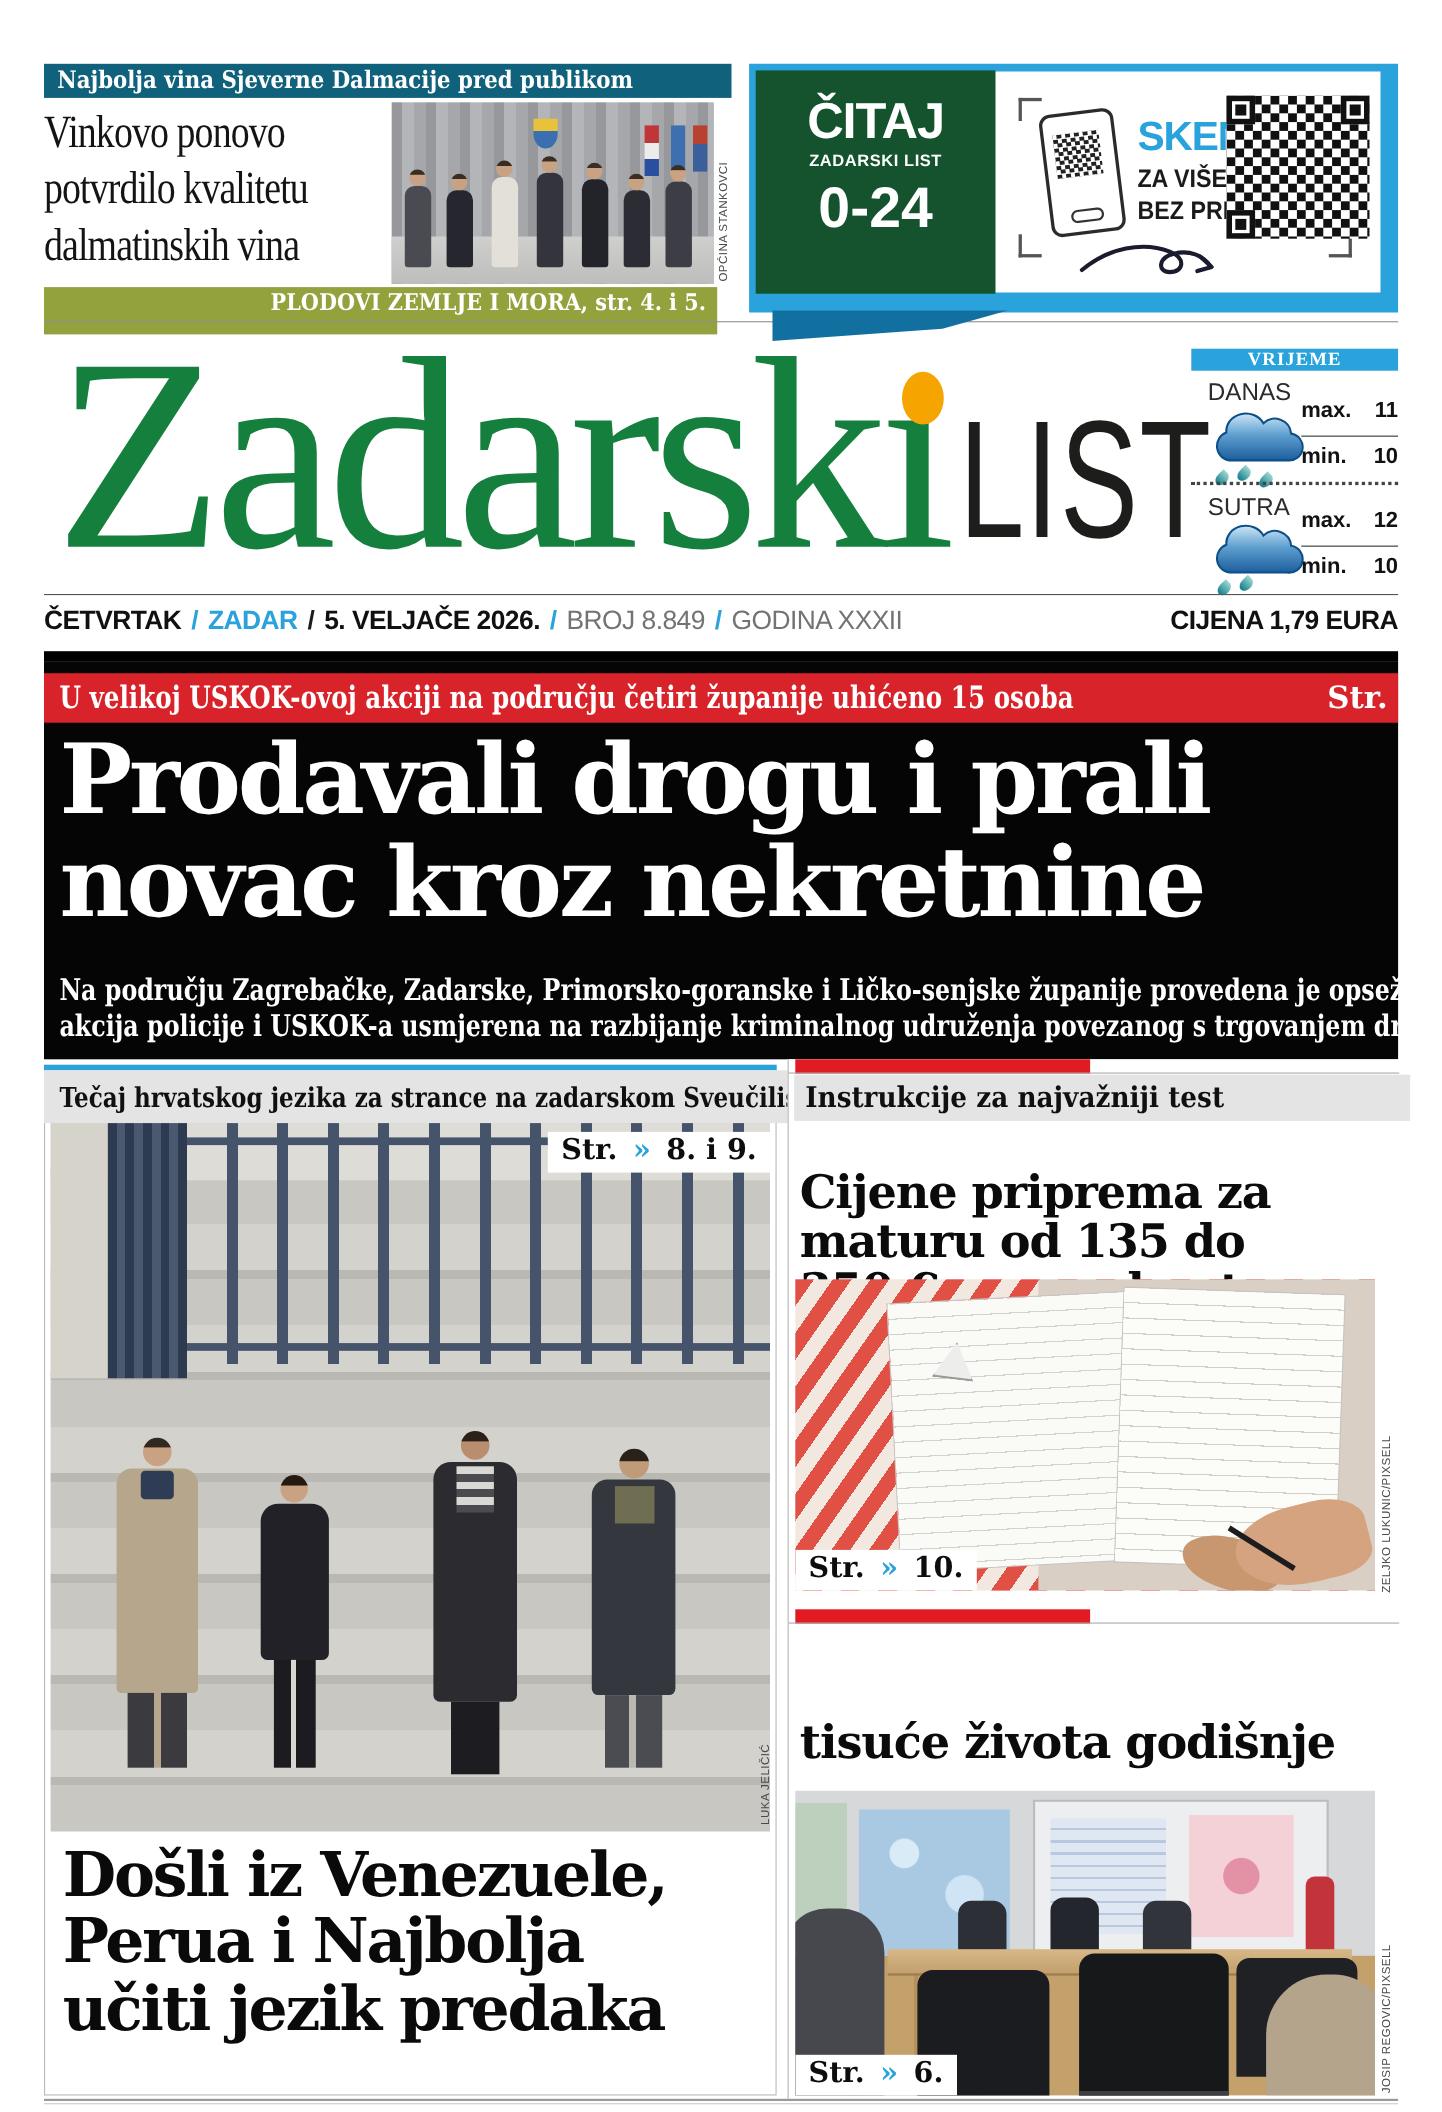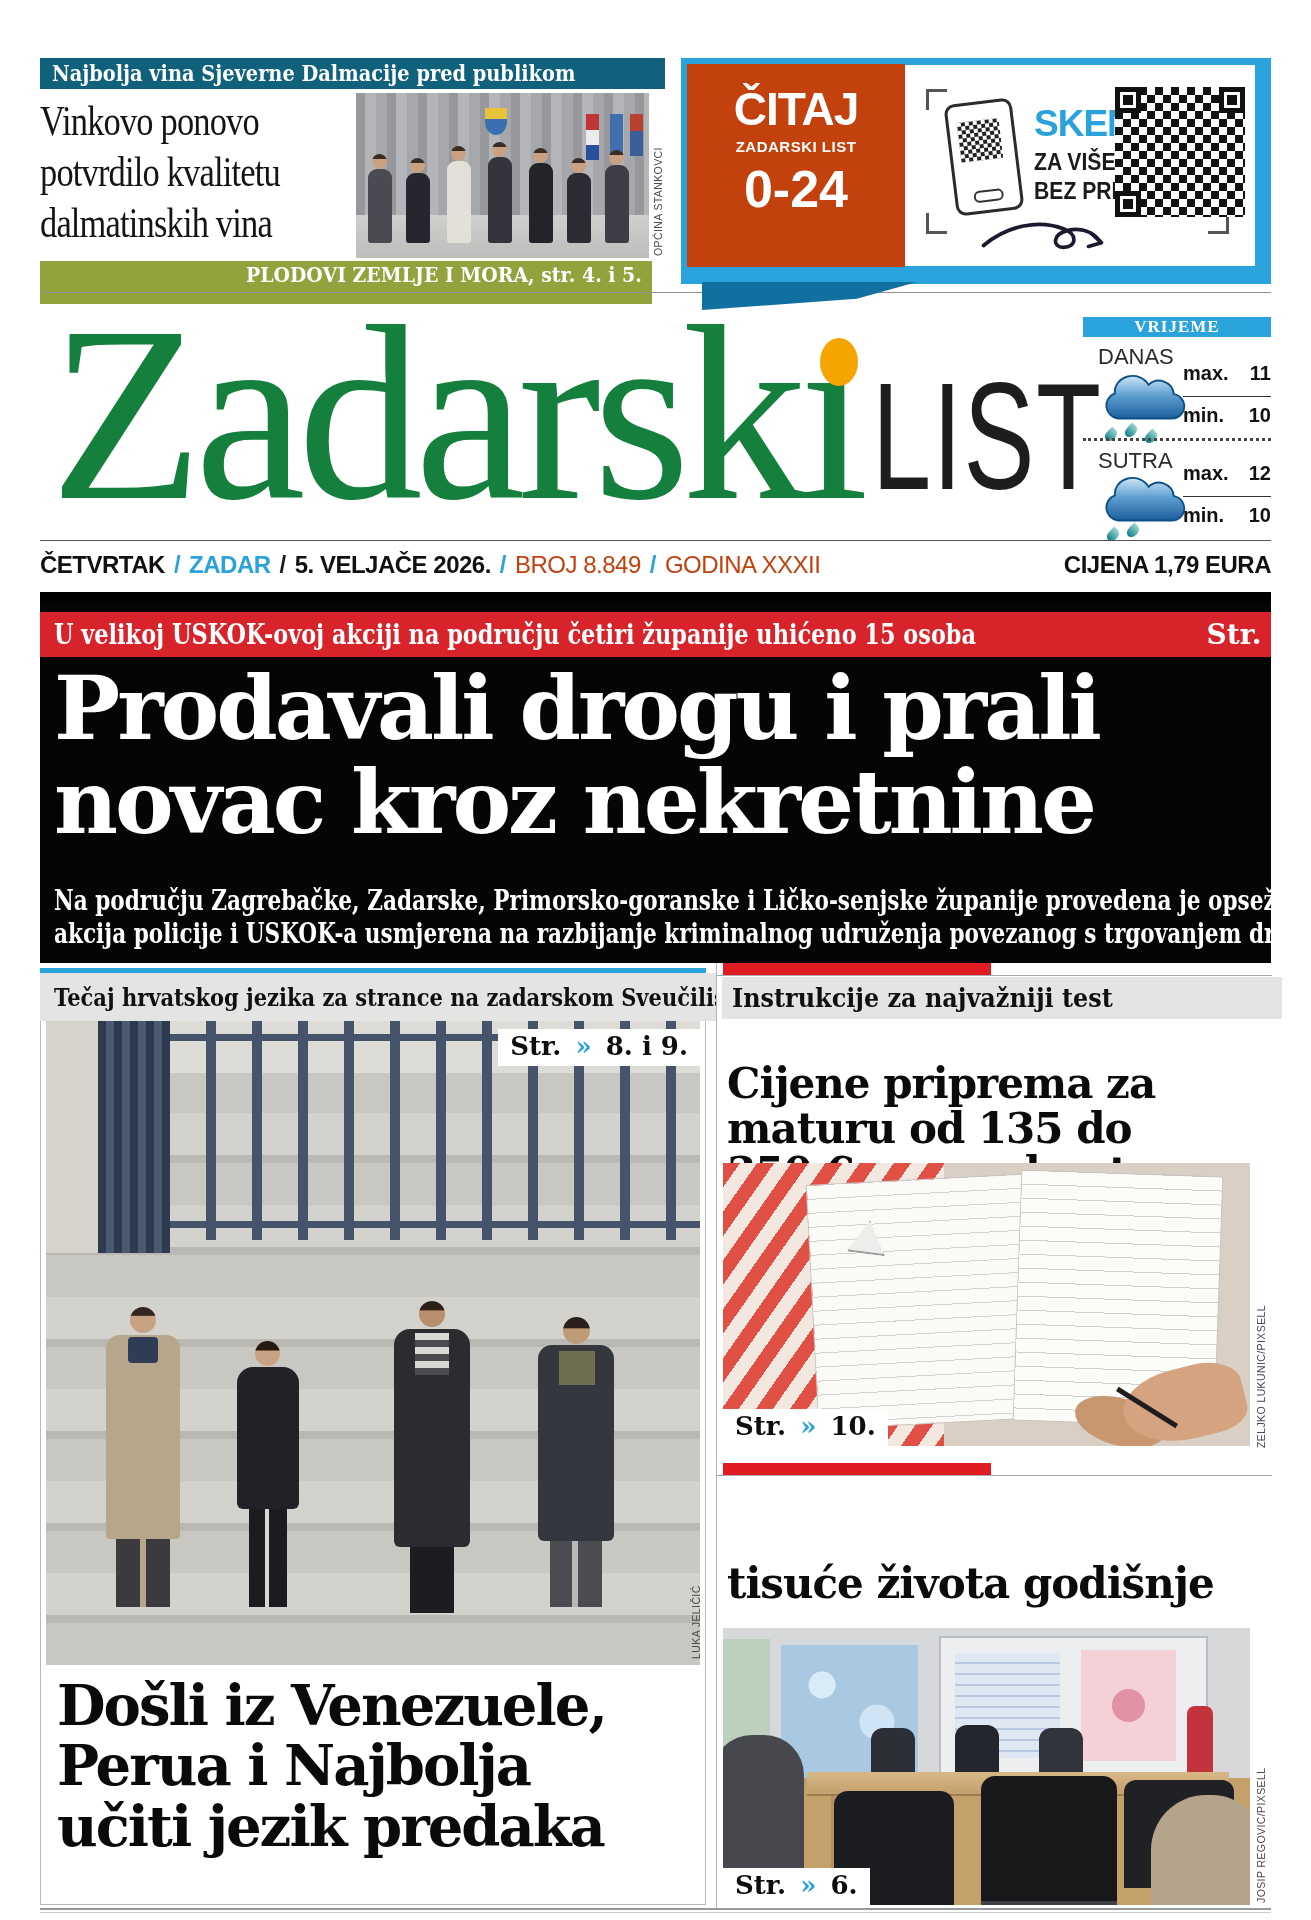--- a/index.html
+++ b/index.html
@@ -20,21 +20,21 @@
   .ph i,.ph b{position:absolute;display:block;}
   .phA{background:repeating-linear-gradient(90deg,#97989c 0 9px,#b4b5b9 9px 20px,#a6a7ab 20px 31px);}
   .pa{bottom:9%;width:24px;border-radius:9px 9px 3px 3px;}
   .pa:before{content:"";position:absolute;top:-15px;left:4px;width:15px;height:15px;border-radius:50%;
              background:linear-gradient(#3a2d23 30%,#c9a183 34%);}
   .vc{position:absolute;writing-mode:vertical-rl;transform:rotate(180deg);
       font-size:10.5px;color:#4a4a4a;letter-spacing:.4px;white-space:nowrap;}
   
   .promo{left:681px;top:58px;width:590px;height:226px;background:#fff;box-sizing:border-box;
          border:7px solid #2aa2db;border-right-width:16px;border-bottom-width:18px;}
-  .ribbon{position:absolute;left:-1px;top:-1px;bottom:-1px;width:218px;background:#c2410c;color:#fff;
+  .ribbon{position:absolute;left:-1px;top:-1px;bottom:-1px;width:218px;background:#14532d;color:#fff;
           text-align:center;font-weight:bold;}
   .fold{position:absolute;left:14px;bottom:-44px;width:215px;height:28px;background:#1270a0;
         clip-path:polygon(0 0,100% 0,72% 60%,0 100%);}
   .brk{position:absolute;width:18px;height:18px;border:0 solid #555;}
   .qr{position:absolute;background:conic-gradient(#111 25%,#fff 0 50%,#111 0 75%,#fff 0) 0 0/16px 16px;}
   .fp{position:absolute;width:26px;height:26px;border:5px solid #111;background:#fff;box-sizing:border-box;}
   .fp:after{content:"";position:absolute;left:3px;top:3px;right:3px;bottom:3px;background:#111;}
   .phone{position:absolute;width:62px;height:106px;border:3px solid #2b2b2b;border-radius:10px;
          background:#fff;transform:rotate(-7deg);}
   .pscr{position:absolute;left:8px;top:16px;width:42px;height:40px;
@@ -51,21 +51,21 @@
         font-family:"Liberation Serif",serif;font-weight:bold;font-size:17px;line-height:20px;letter-spacing:1px;}
   .wlab{font-size:22px;color:#2b2b2b;}
   .wrow{position:absolute;width:88px;font-weight:bold;font-size:20px;color:#121212;display:flex;justify-content:space-between;}
   .wline{position:absolute;width:88px;border-top:1px solid #333;}
   .wdot{left:1083px;width:188px;border-top:3px dotted #444;}
   .drop{position:absolute;width:10px;height:14px;background:linear-gradient(#9fd8d2,#0e7d8a);
         border-radius:0 50% 50% 50%;transform:rotate(45deg);}
   
   .dl{left:40px;top:551px;width:1231px;display:flex;align-items:center;font-size:24px;font-weight:bold;letter-spacing:-.5px;}
   .dl .s{color:#2aa2db;padding:0 9px;font-weight:bold;}
-  .dl .lite{font-weight:400;color:#c2410c;}
+  .dl .lite{font-weight:400;color:#737373;}
   .blkbar{left:40px;top:592px;width:1231px;height:9px;background:#000;}
   
   .lead{left:40px;top:601px;width:1231px;height:362px;background:#050505;}
   .banner{position:absolute;left:0;top:11px;width:100%;height:45px;background:#d8232b;color:#fff;
           display:flex;align-items:center;justify-content:space-between;box-sizing:border-box;padding:0 14px;}
   .banner .t{font-size:28px;}
   .lhead{position:absolute;left:14px;color:#fff;font-size:88px;line-height:.98;letter-spacing:-3px;white-space:nowrap;}
   .ldeck{position:absolute;left:14px;color:#fff;font-size:27px;line-height:1.22;}
   
   .lcol{left:40px;top:968px;width:666px;height:937px;border:1px solid #b9b9b9;box-sizing:border-box;background:#fff;}

